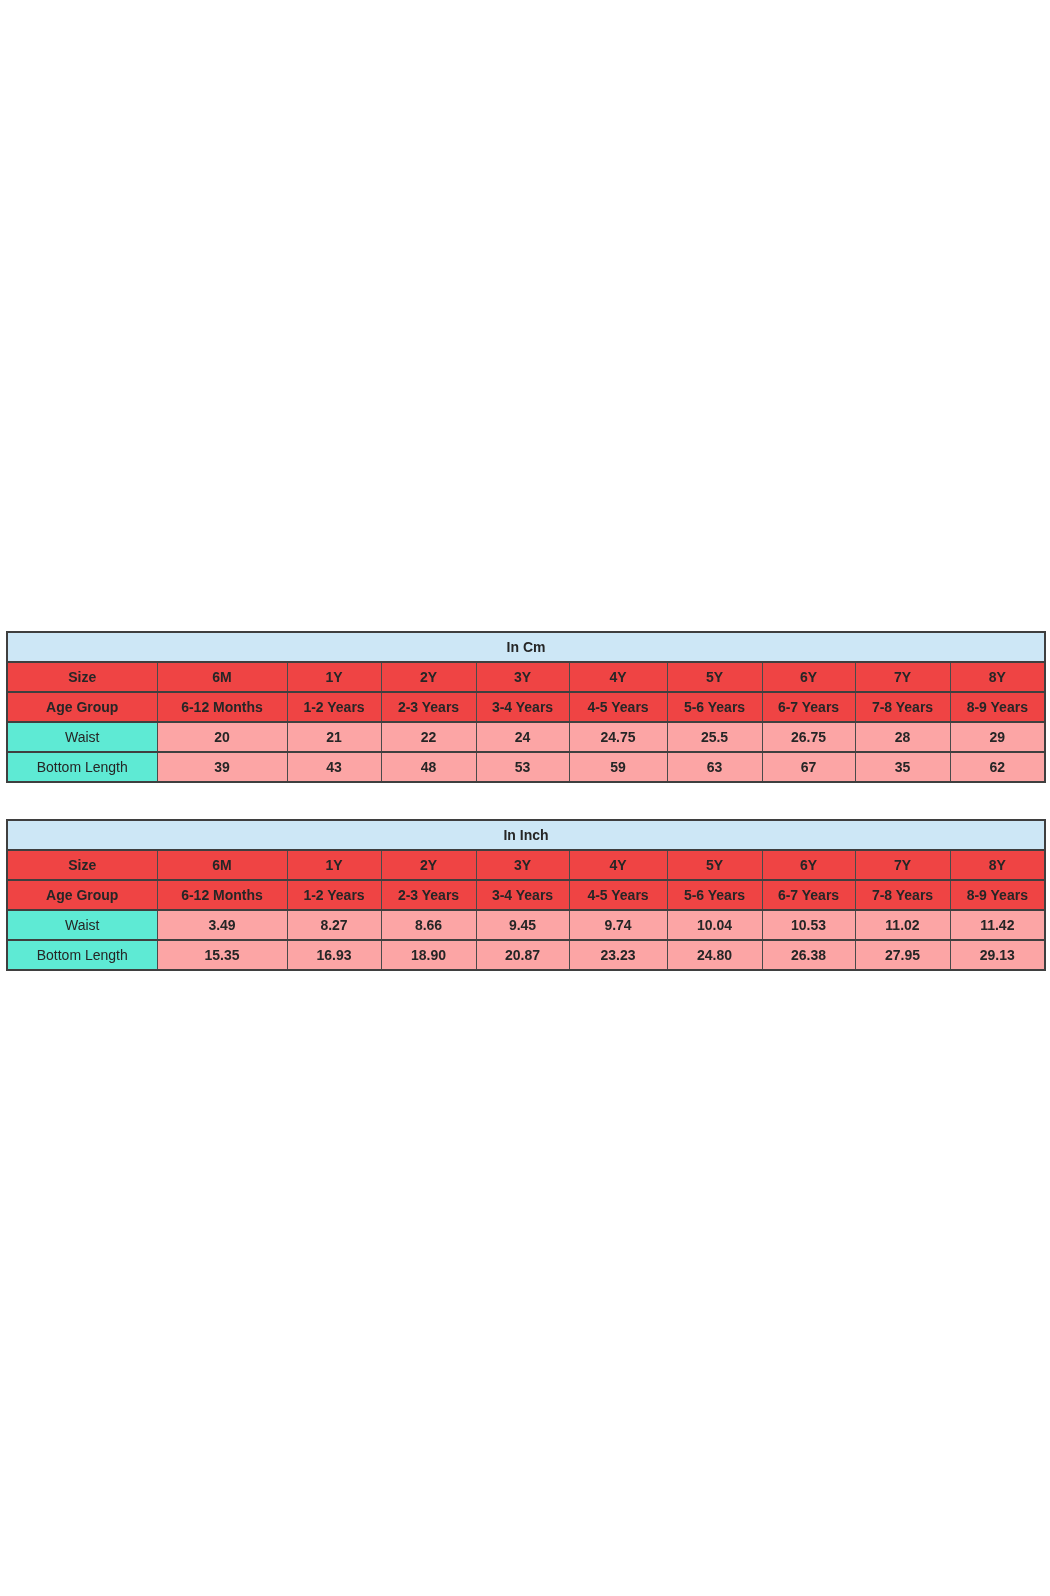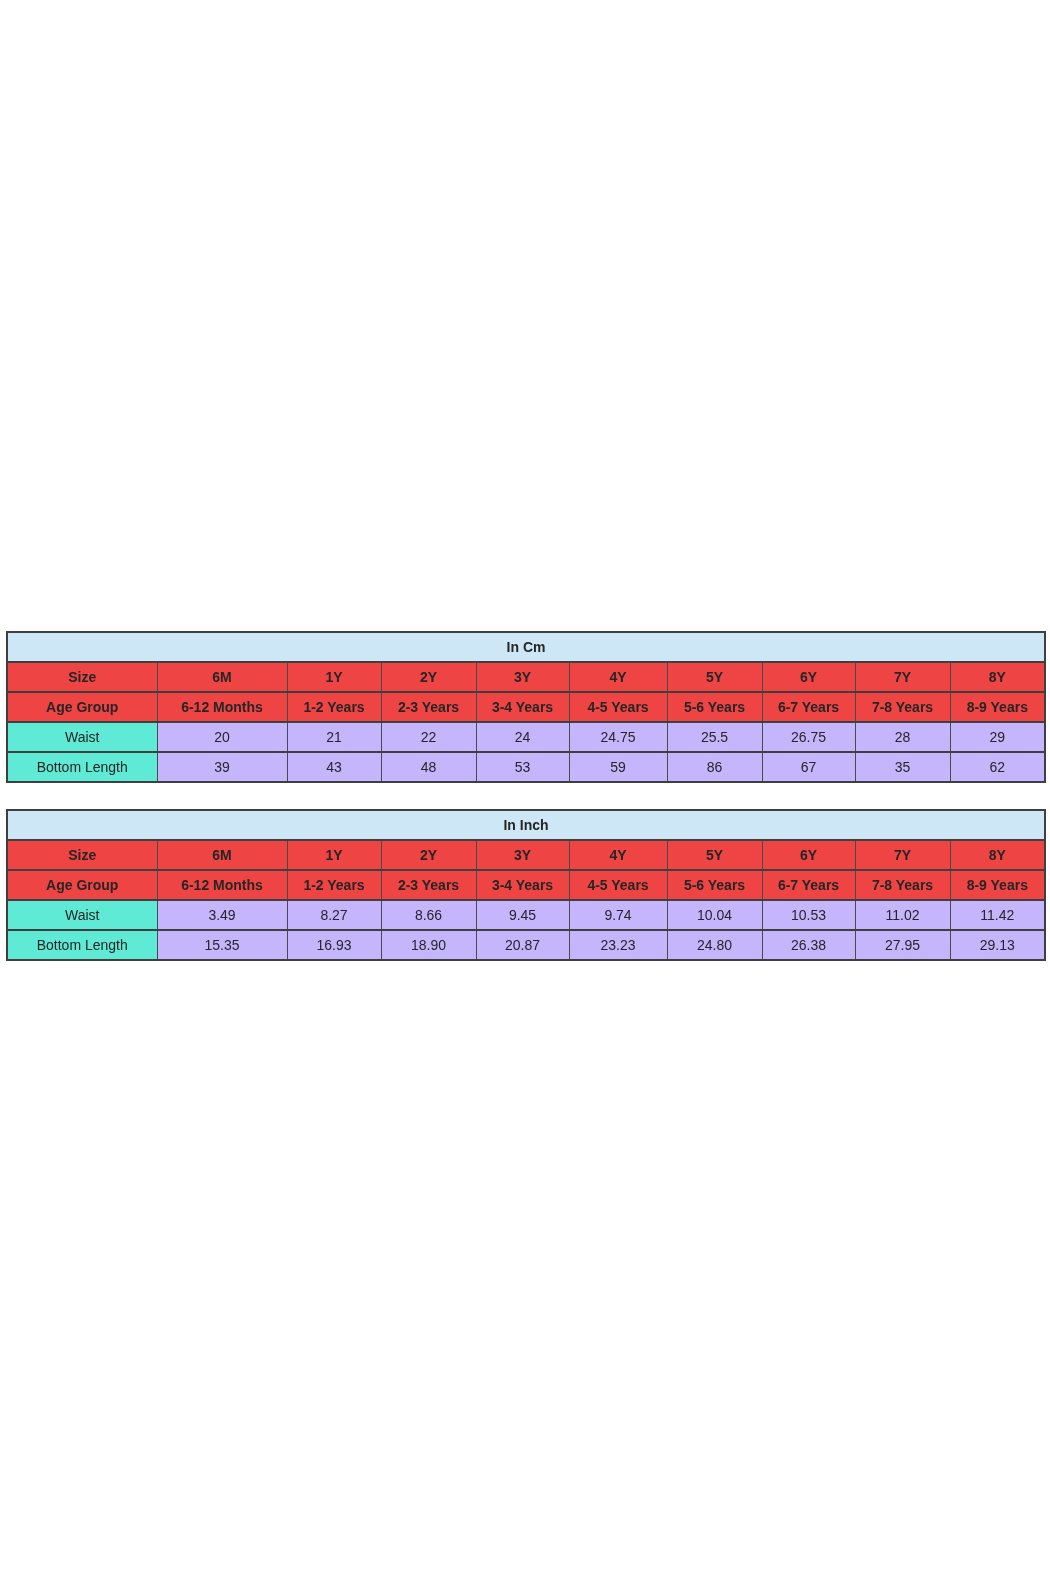--- a/index.html
+++ b/index.html
@@ -17,21 +17,21 @@
     top: 631px;
     width: 1007px;
   }
   table.size-table {
     border-collapse: collapse;
     table-layout: fixed;
     width: 1039px;
     border: 2px solid #3f3f3f;
   }
   table.size-table + table.size-table {
-    margin-top: 26px;
+    margin-top: 36px;
   }
   table.size-table td {
     border-left: 1px solid #4a4a4a;
     border-right: 1px solid #4a4a4a;
     border-top: 2px solid #3f3f3f;
     border-bottom: 2px solid #3f3f3f;
     height: 28px;
     padding: 0;
     text-align: center;
     vertical-align: middle;
@@ -53,22 +53,22 @@
     color: #1f1f1f;
   }
   td.row-label-cell {
     background: #5eead4;
     font-weight: normal;
     text-align: left;
     padding-left: 7px;
     color: #1f1f1f;
   }
   td.value-cell {
-    background: #c4b5fd;
-    font-weight: normal;
+    background: #fca5a5;
+    font-weight: bold;
   }
 </style>
 </head>
 <body>
 
 <div class="tables-area">
     <table class="size-table">
       <colgroup>
         <col style="width: 150px;">
         <col style="width: 130px;">
@@ -121,21 +121,21 @@
           <td class="value-cell">28</td>
           <td class="value-cell">29</td>
         </tr>
         <tr>
           <td class="row-label-cell">Bottom Length</td>
           <td class="value-cell">39</td>
           <td class="value-cell">43</td>
           <td class="value-cell">48</td>
           <td class="value-cell">53</td>
           <td class="value-cell">59</td>
-          <td class="value-cell">86</td>
+          <td class="value-cell">63</td>
           <td class="value-cell">67</td>
           <td class="value-cell">35</td>
           <td class="value-cell">62</td>
         </tr>
       </tbody>
     </table>
     <table class="size-table">
       <colgroup>
         <col style="width: 150px;">
         <col style="width: 130px;">

